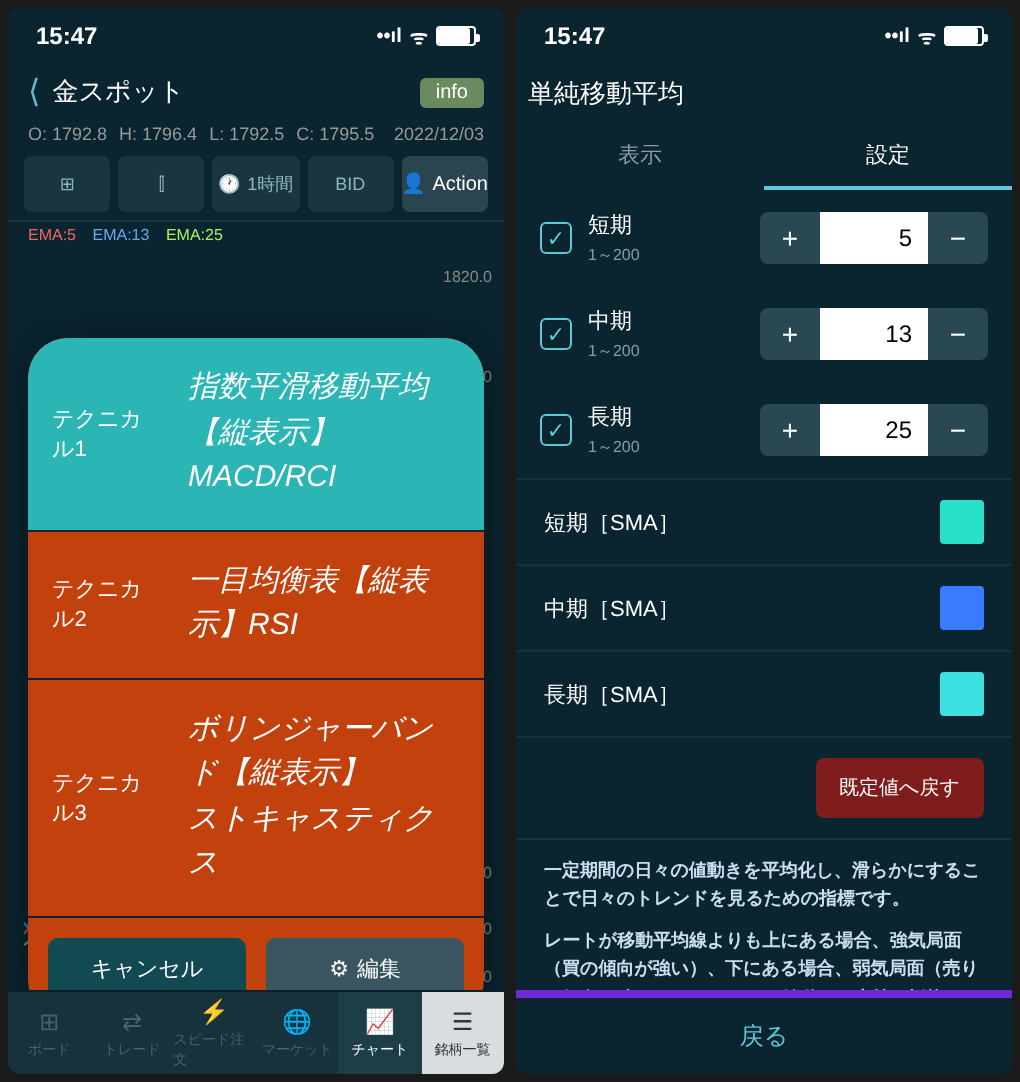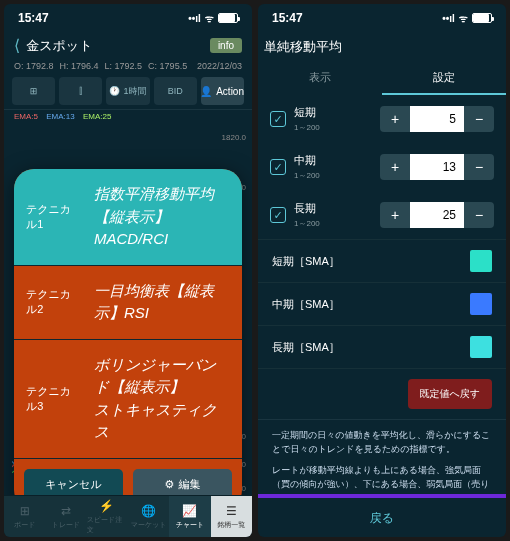--- a/index.html
+++ b/index.html
@@ -57,21 +57,21 @@
 .stepper { display: flex; align-items: center; }
 .step-btn { width: 30px; height: 26px; background: #2a4852; color: #fff; display: flex; align-items: center; justify-content: center; font-size: 14px; }
 .step-btn:first-child { border-radius: 4px 0 0 4px; }
 .step-btn:last-child { border-radius: 0 4px 4px 0; }
 .step-val { width: 54px; height: 26px; background: #fff; color: #000; display: flex; align-items: center; justify-content: flex-end; padding-right: 8px; font-size: 12px; }
 .sma-row { display: flex; align-items: center; padding: 10px 14px; color: #fff; font-size: 11px; }
 .color-swatch { width: 22px; height: 22px; margin-left: auto; border-radius: 2px; }
 .reset-row { display: flex; justify-content: flex-end; padding: 10px 14px; }
 .reset-btn { background: #7f1d1d; color: #fff; padding: 8px 12px; font-size: 10px; border-radius: 4px; }
 .desc { padding: 8px 14px; font-size: 9px; color: #cde; line-height: 1.6; border-top: 1px solid #1a3540; }
-.desc p { margin-bottom: 6px; }
+.desc p { margin-bottom: 6px; font-weight: bold; }
 .back-footer { padding: 10px; text-align: center; border-top: 4px solid #6d28d9; }
 .back-btn { color: #5ec8d8; font-size: 12px; }
 hr.sep { border: none; border-top: 1px solid #163038; }
 .scroll { flex: 1; overflow-y: auto; }
 </style>
 </head>
 <body>
 
 <div class="phone">
   <div class="statusbar">

